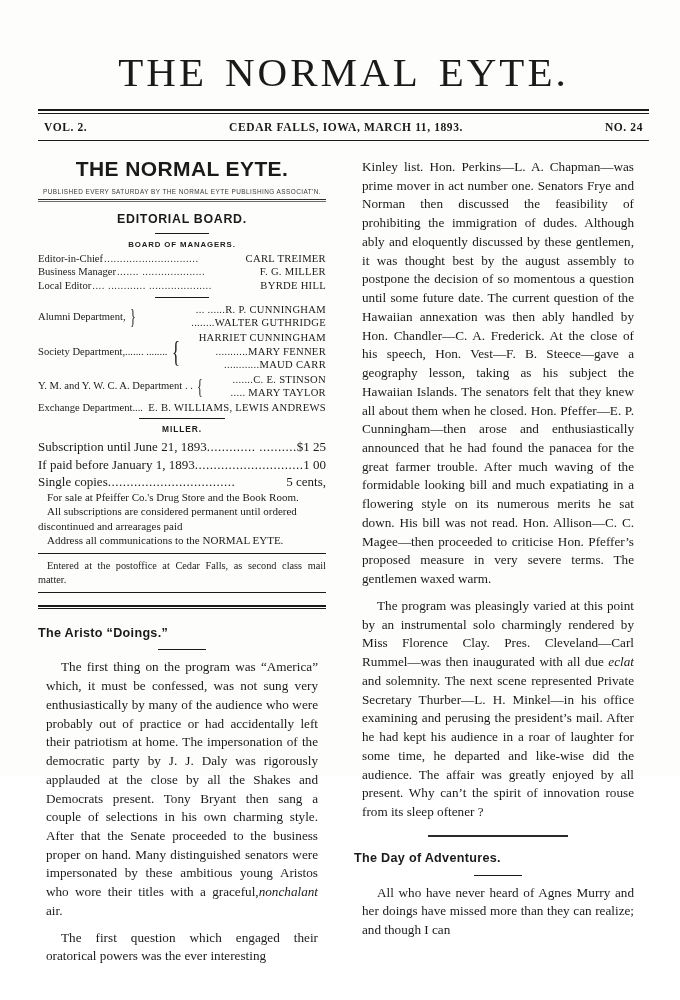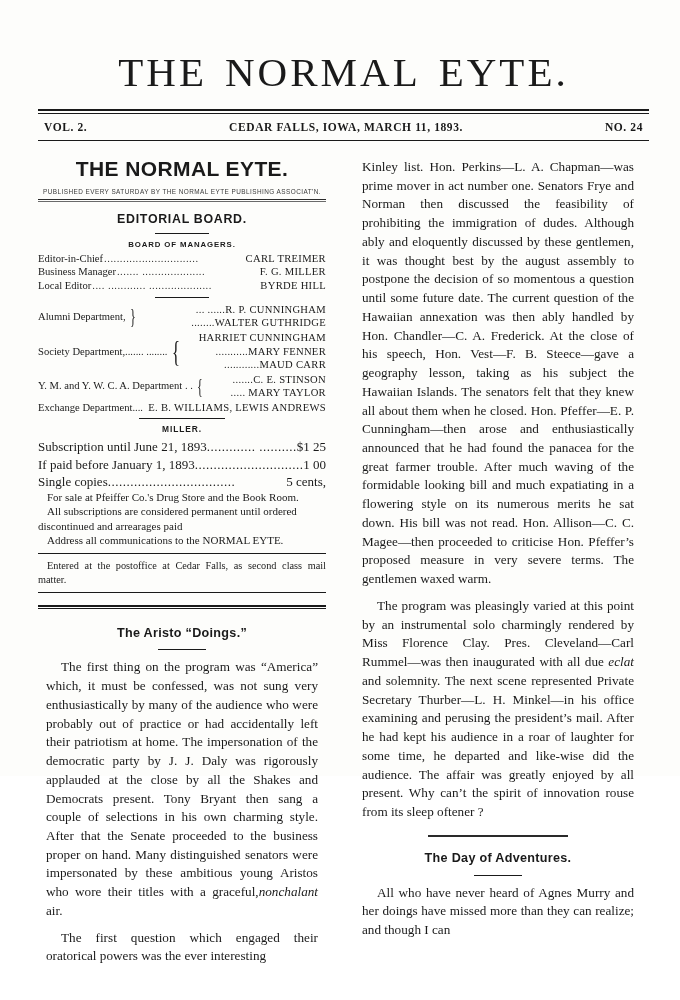--- a/index.html
+++ b/index.html
@@ -214,21 +214,20 @@
   }
   .rule-heavy {
     border-top: 2px solid #1a1a1a;
     border-bottom: 1px solid #1a1a1a;
     height: 1px;
     margin: 12px 0 16px 0;
   }
 
   
   .art-title {
-    text-align: center;
     font-family: "Liberation Sans", sans-serif;
     font-weight: bold;
     font-size: 12.6px;
     letter-spacing: 0.3px;
     margin: 4px 0 0 0;
   }
   .art-rule {
     width: 48px;
     border-top: 1.6px solid #1a1a1a;
     margin: 7px auto 8px auto;

